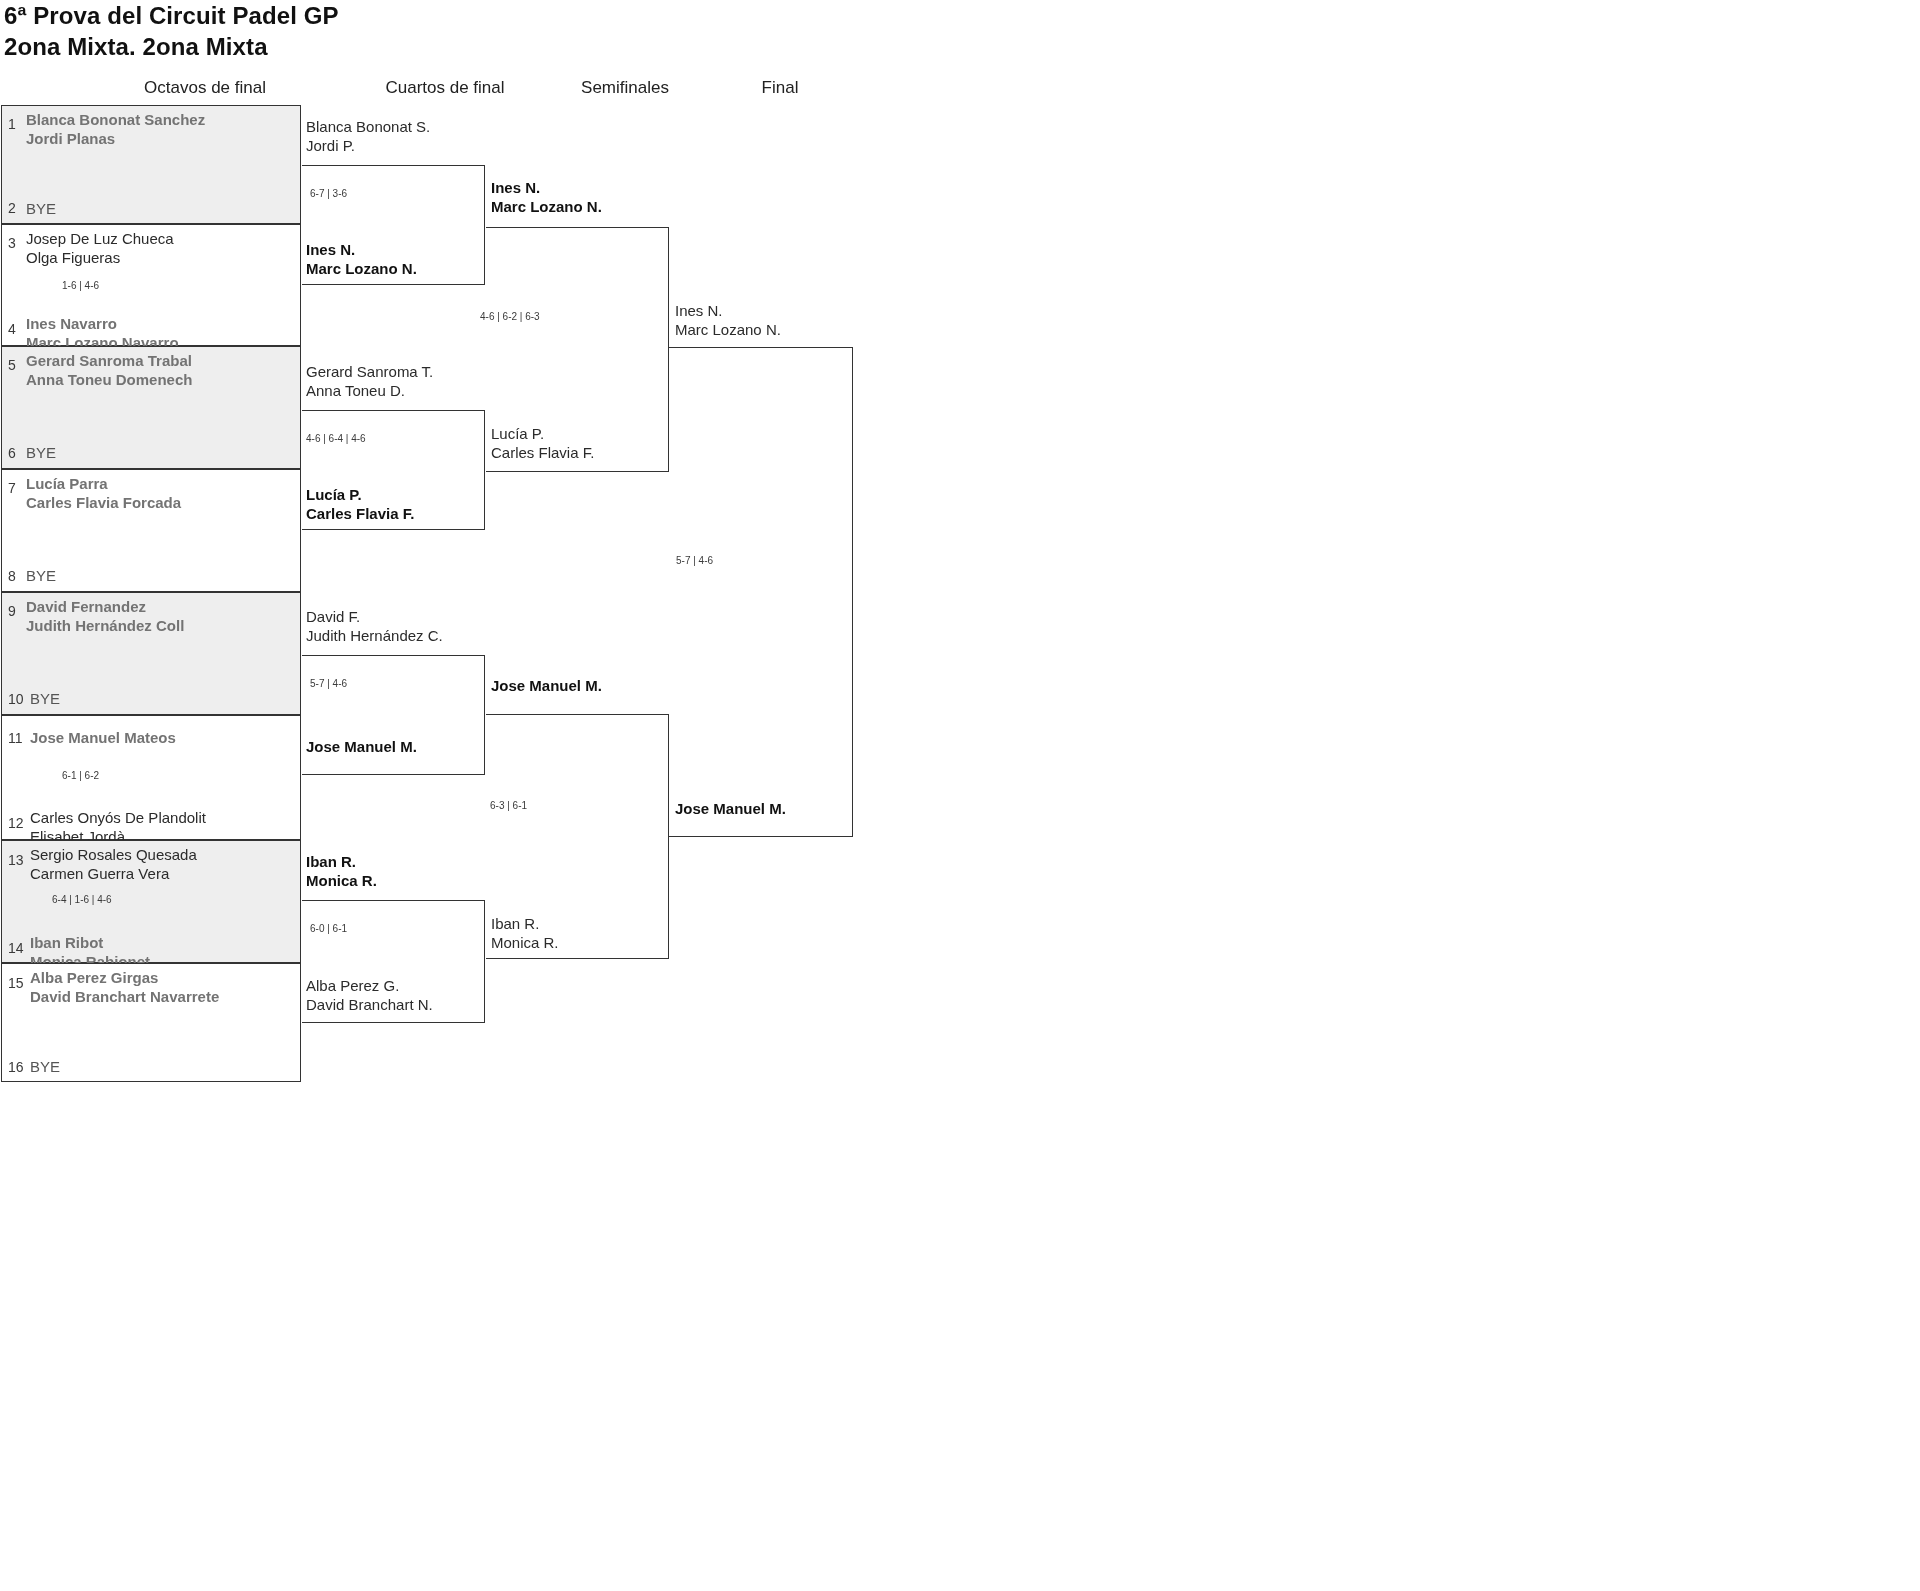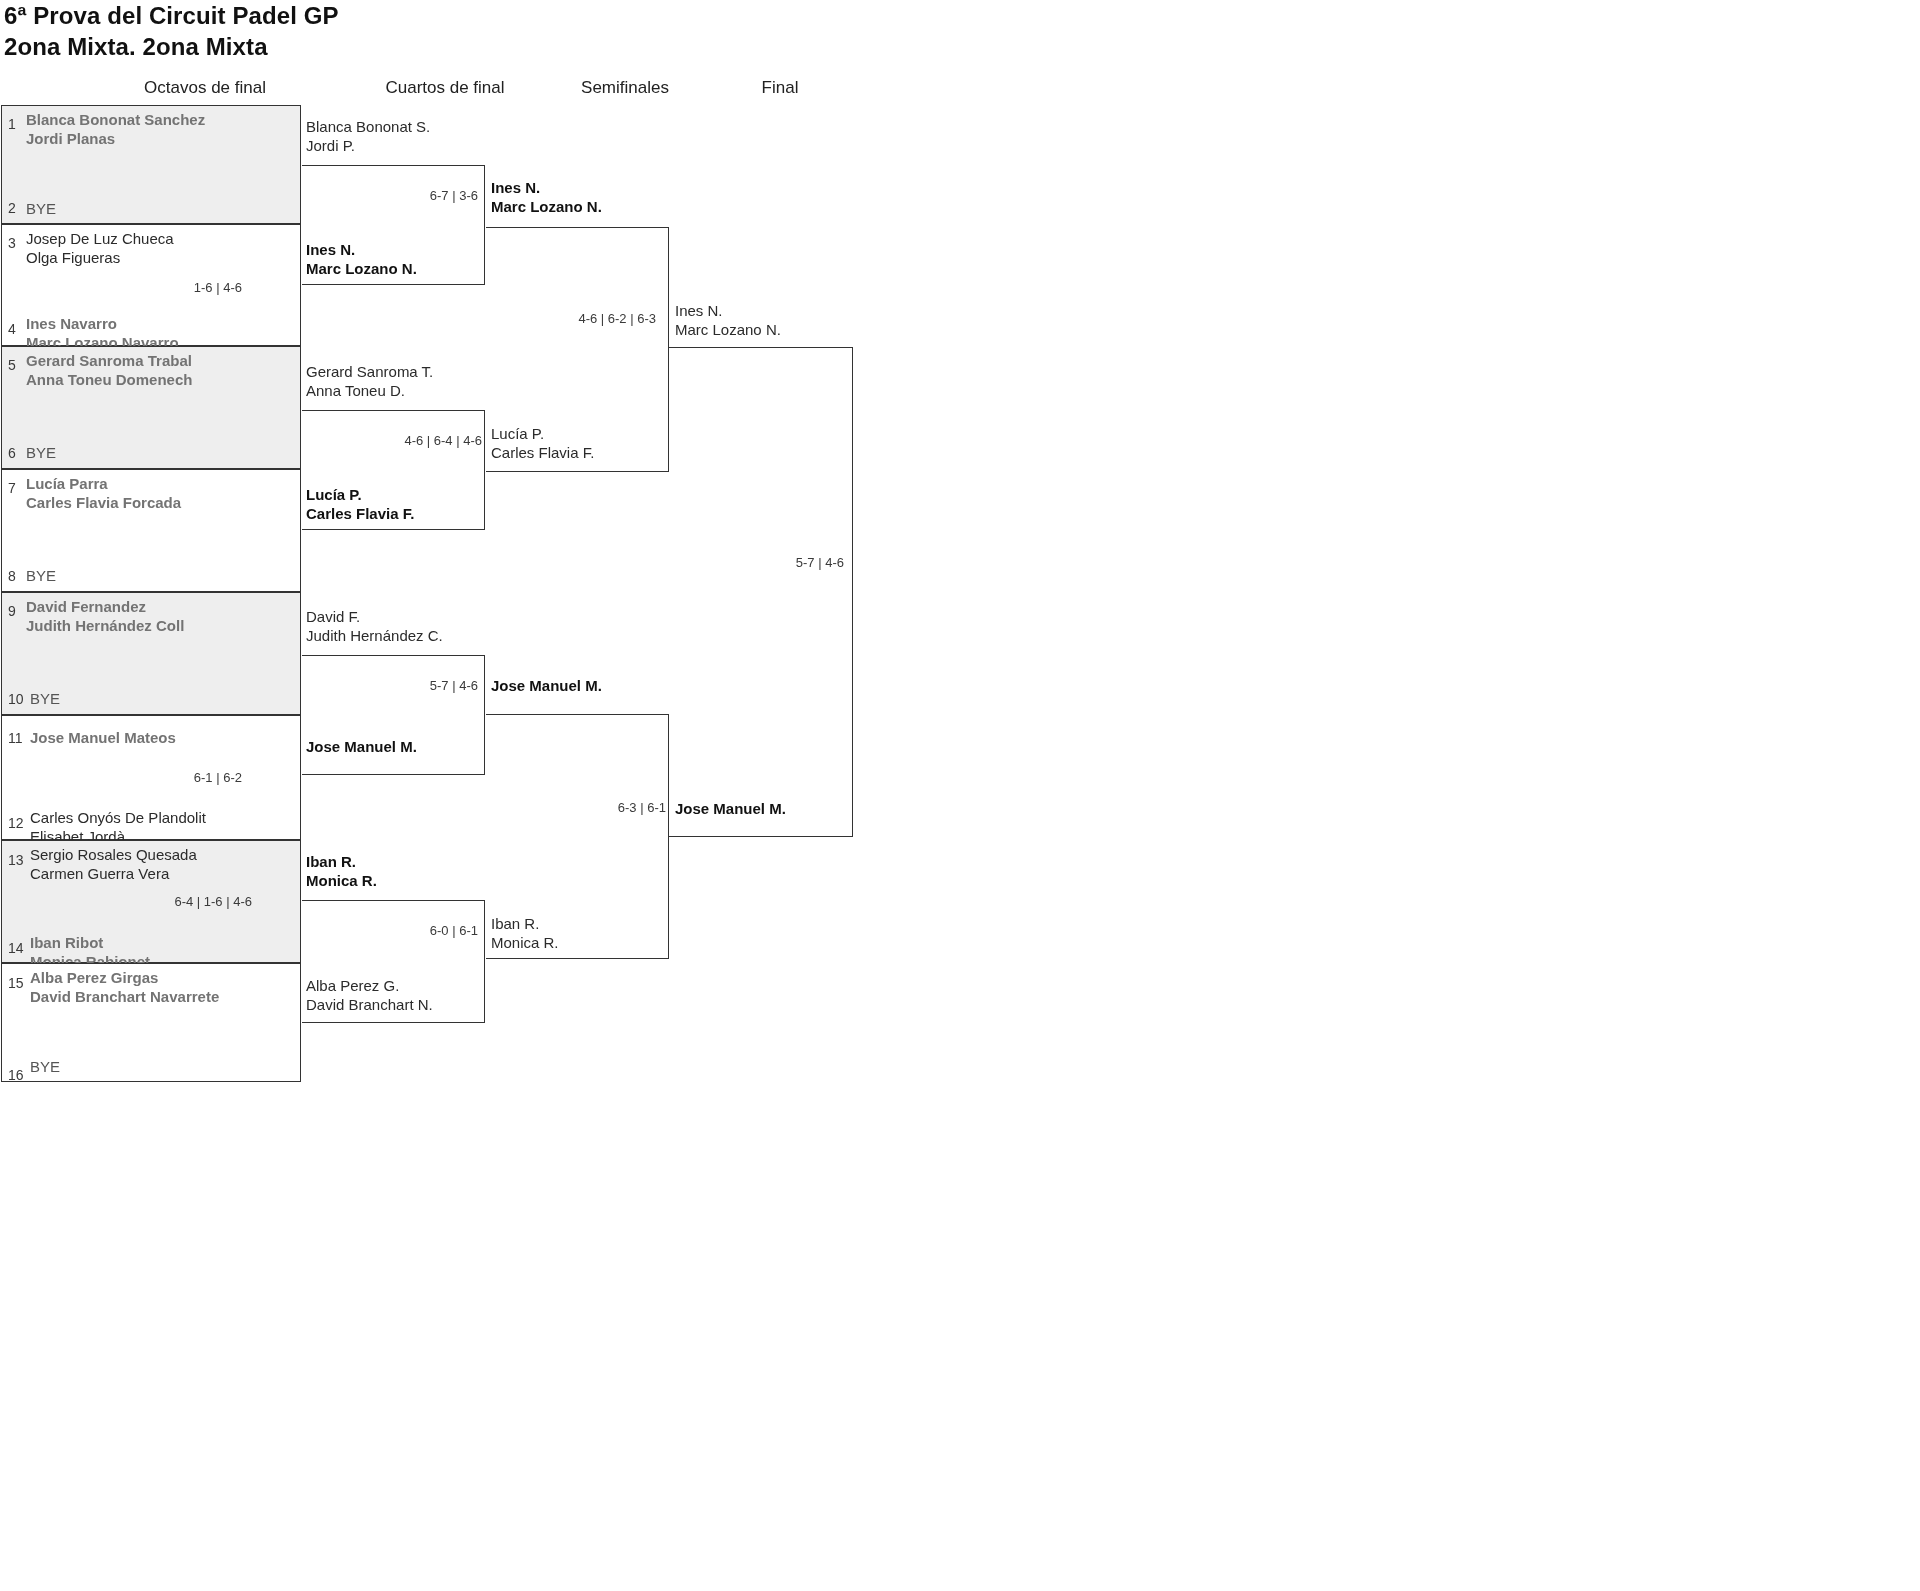--- a/index.html
+++ b/index.html
@@ -26,21 +26,21 @@
   
   .cell{position:absolute;box-sizing:border-box;}
   .r1box{border:1px solid #333;background:#fff;}
   .r1box.shade{background:#eeeeee;}
 
   .seed{position:absolute;left:6px;font-size:14px;color:#3a3a3a;line-height:15px;}
   .players{position:absolute;left:24px;font-size:15px;line-height:18.5px;color:#2b2b2b;white-space:nowrap;}
   .players.win{font-weight:700;color:#737373;}
   .bye{position:absolute;left:24px;font-size:15px;color:#555;line-height:18px;}
 
-  .score{position:absolute;font-size:13px;color:#3a3a3a;white-space:nowrap;text-align:right;}
+  .score{position:absolute;font-size:10px;color:#3a3a3a;white-space:nowrap;text-align:left;}
 
   
   .conn{position:absolute;box-sizing:border-box;border:1px solid #333;border-left:none;}
 
   .lbl{position:absolute;font-size:15px;line-height:18.5px;white-space:nowrap;color:#2b2b2b;}
   .lbl.win{font-weight:700;color:#111;}
 </style>
 </head>
 <body>
 
@@ -135,21 +135,21 @@
     <div class="players win" style="top:93px;left:28px;">
       <span>Iban Ribot</span><br><span>Monica Rabionet</span>
     </div>
   </div>
 
   <div class="cell r1box" style="left:1px;top:963px;width:300px;height:119px;">
     <div class="seed" style="top:12px;">15</div>
     <div class="players win" style="top:5px;left:28px;">
       <span>Alba Perez Girgas</span><br><span>David Branchart Navarrete</span>
     </div>
-    <div class="seed" style="top:104px;">16</div>
+    <div class="seed" style="top:96px;">16</div>
     <div class="bye" style="top:94px;left:28px;">BYE</div>
   </div>
 
   <div class="lbl" style="left:306px;top:118px;">
     <span>Blanca Bononat S.</span><br><span>Jordi P.</span>
   </div>
   <div class="conn" style="left:302px;top:165px;width:183px;height:120px;"></div>
   <div class="score" style="left:310px;top:188px;width:168px;">6-7 | 3-6</div>
   <div class="lbl win" style="left:306px;top:241px;">
     <span>Ines N.</span><br><span>Marc Lozano N.</span>

